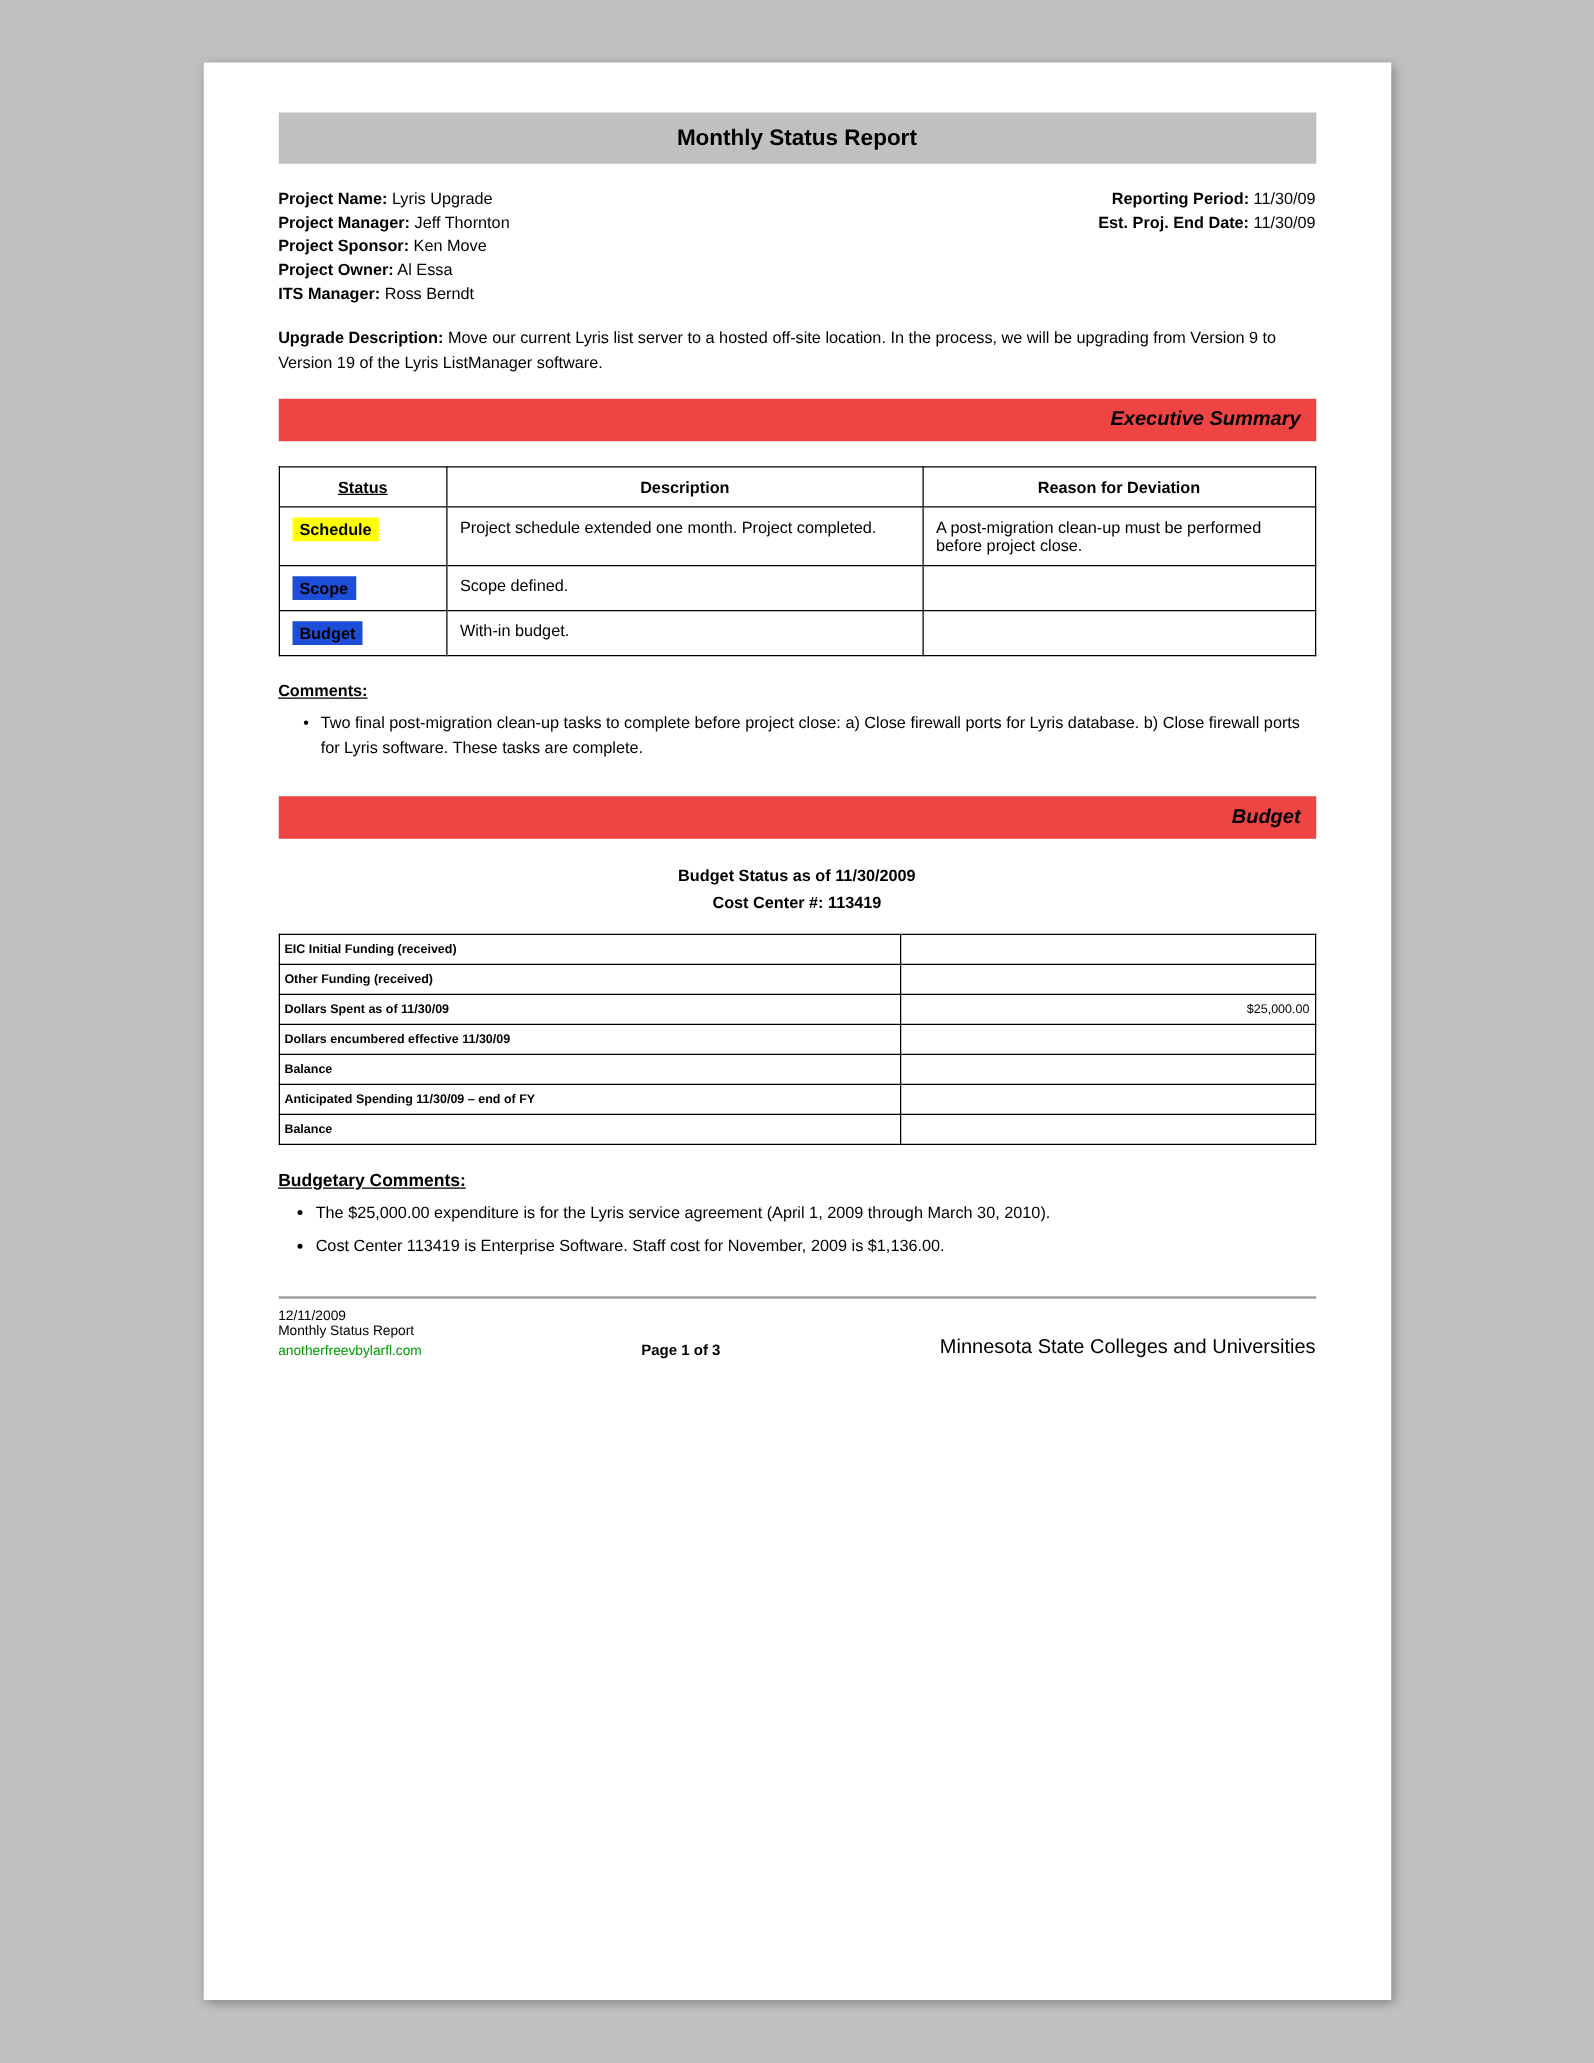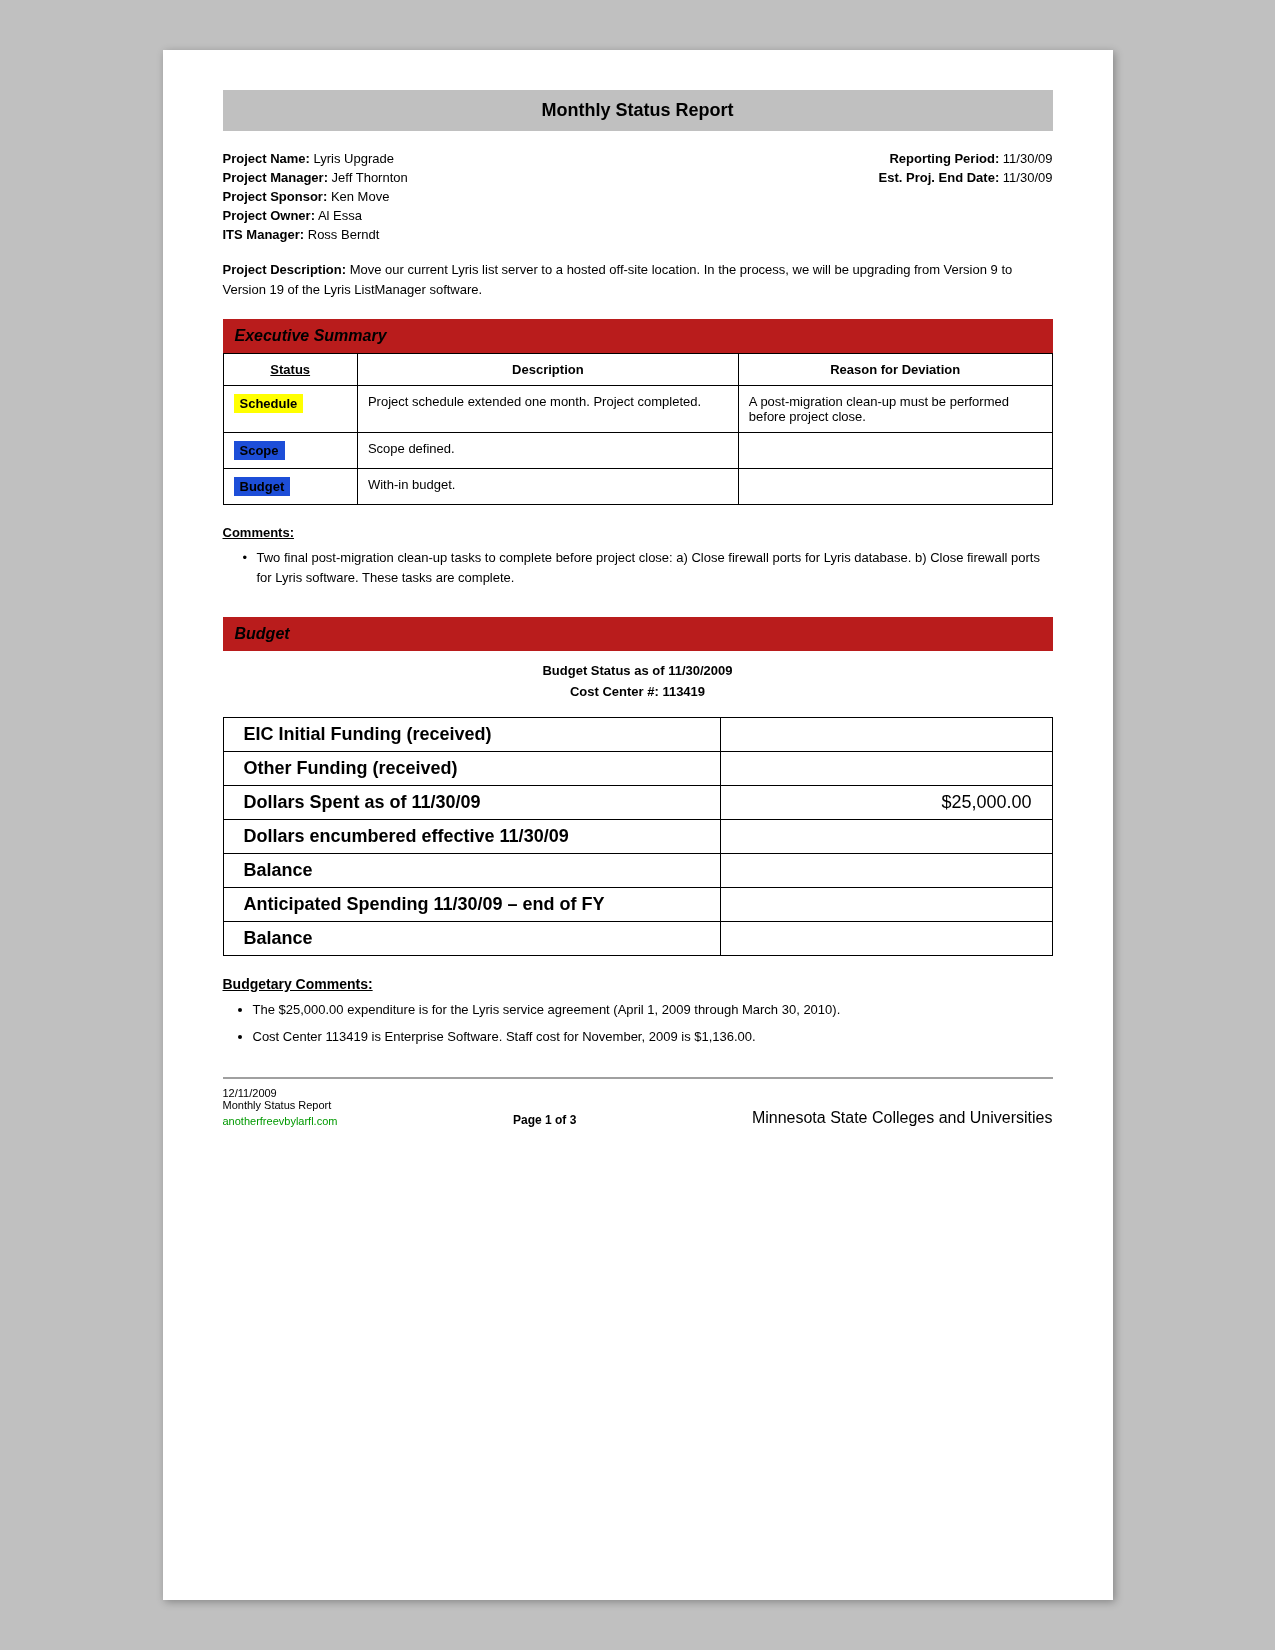--- a/index.html
+++ b/index.html
@@ -51,24 +51,24 @@
     }
     .project-desc {
       font-size: 13px;
       margin-bottom: 20px;
       line-height: 1.5;
     }
     .project-desc .bold {
       font-weight: bold;
     }
     .section-header {
-      background: #b91c1c;
+      background: #ef4444;
       padding: 8px 12px;
-      margin-bottom: 0;
-      text-align: left;
+      margin-bottom: 20px;
+      text-align: right;
     }
     .section-header span {
       font-size: 16px;
       font-style: italic;
       font-weight: bold;
       color: #000;
     }
     .status-table {
       width: 100%;
       border-collapse: collapse;
@@ -137,22 +137,22 @@
       margin-bottom: 14px;
       line-height: 1.6;
     }
     .budget-table {
       width: 100%;
       border-collapse: collapse;
       margin-bottom: 20px;
     }
     .budget-table td {
       border: 1px solid #000;
-      padding: 6px 20px;
-      font-size: 18px;
+      padding: 6px 4px;
+      font-size: 10px;
     }
     .budget-table td:first-child {
       width: 60%;
       font-weight: bold;
     }
     .budget-table td:last-child {
       text-align: right;
     }
     .budgetary-comments {
       margin-bottom: 20px;
@@ -239,21 +239,21 @@
         <span>11/30/09</span>
       </p>
       <p>
         <span class="label">Est. Proj. End Date:</span>
         <span>11/30/09</span>
       </p>
     </div>
   </div>
 
   <p class="project-desc">
-    <span class="bold">Project Description:</span>
+    <span class="bold">Upgrade Description:</span>
     <span>Move our current Lyris list server to a hosted off-site location.  In the process, we will be upgrading from Version 9 to Version 19 of the Lyris ListManager software.</span>
   </p>
 
   <div class="section-header">
     <span>Executive Summary</span>
   </div>
 
   <table class="status-table">
     <thead>
       <tr>

